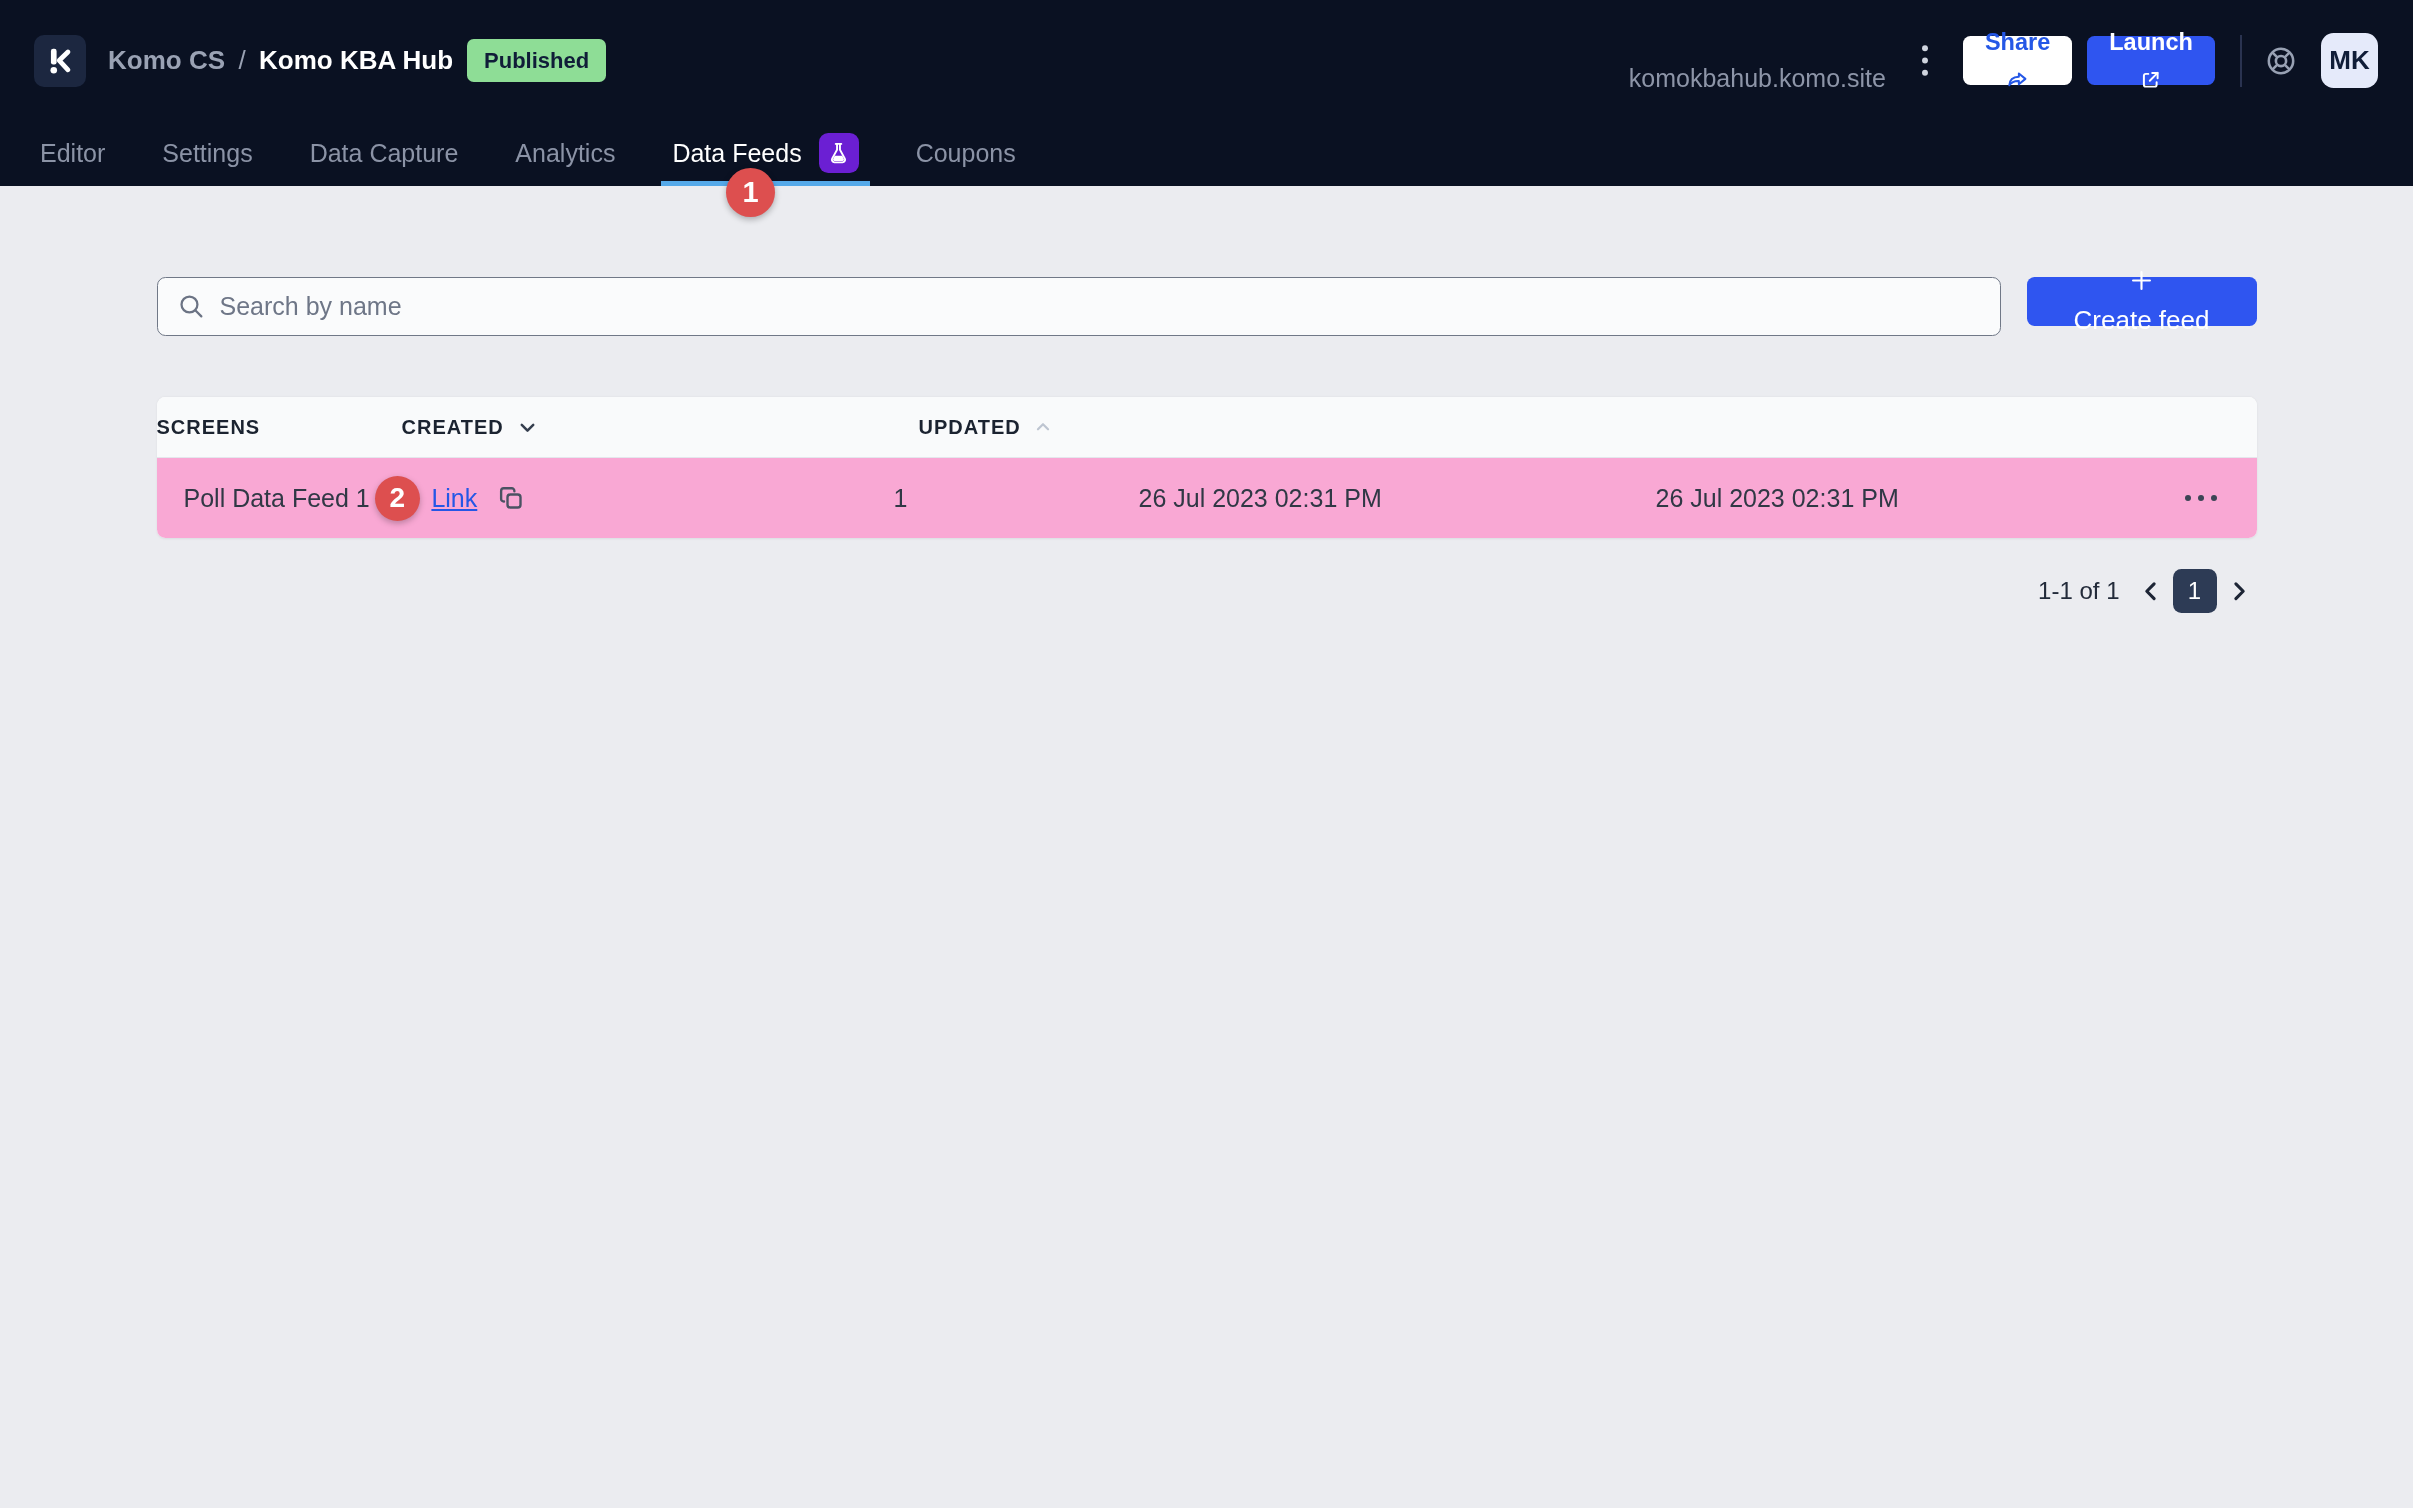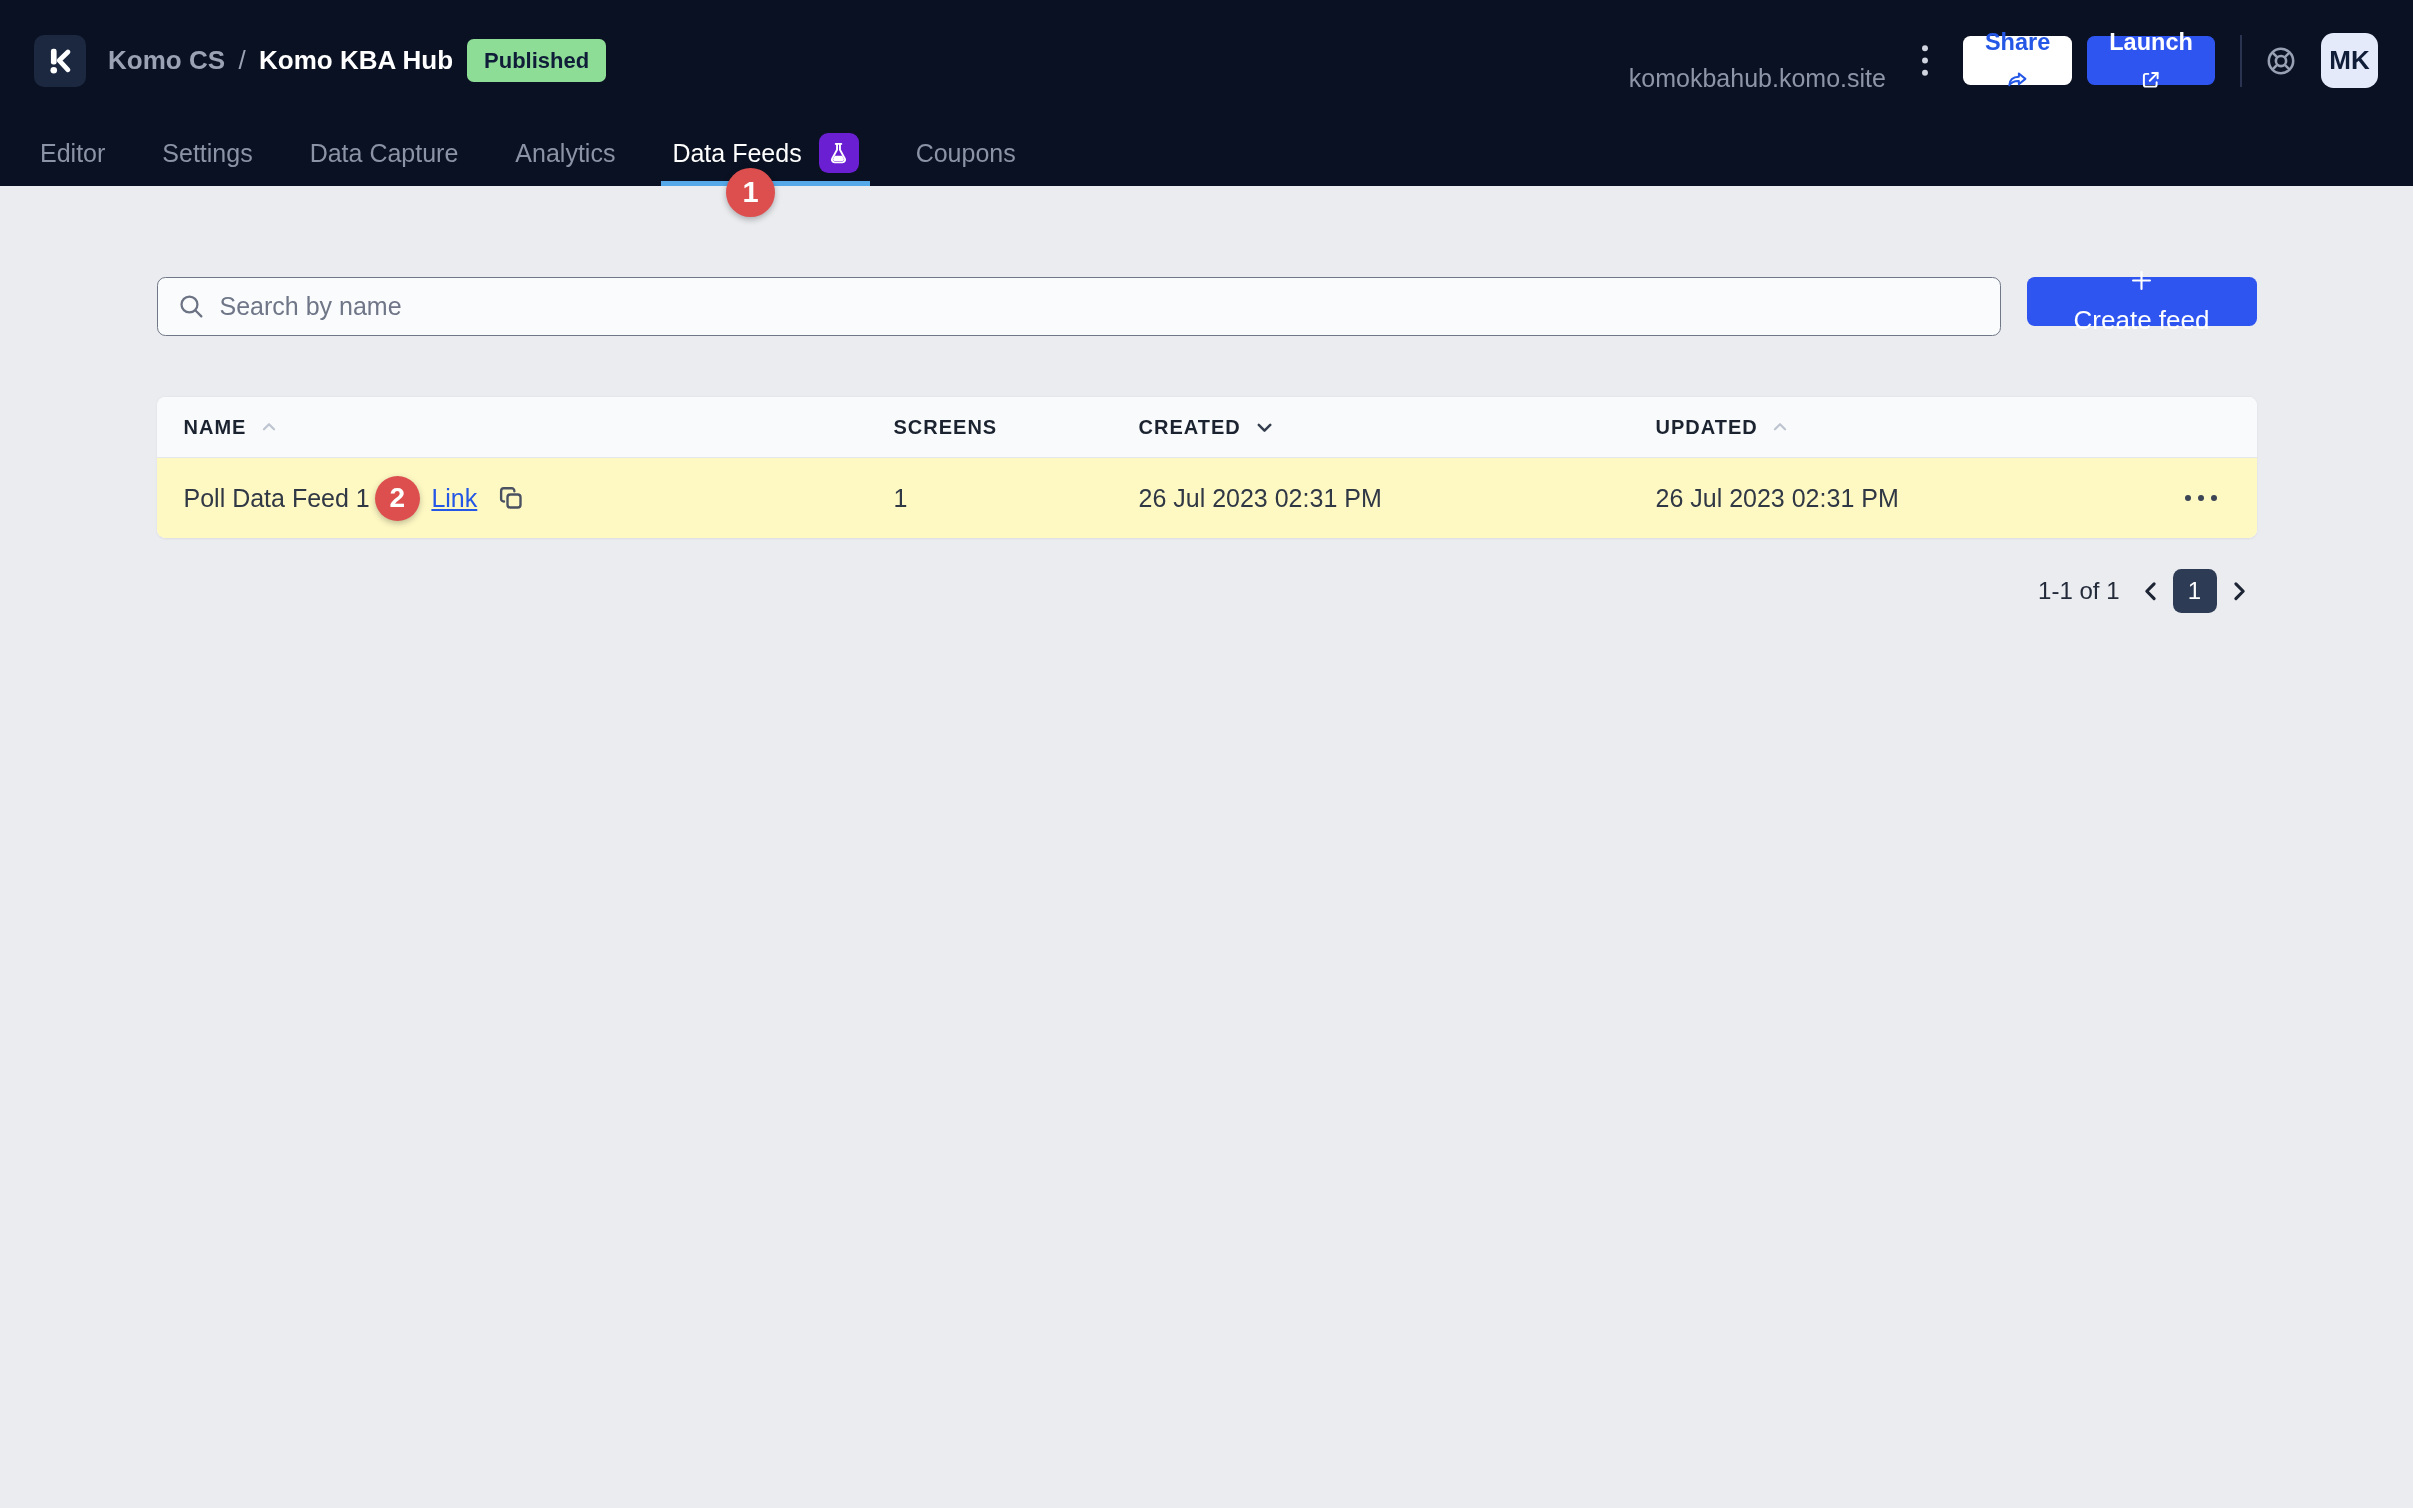--- a/index.html
+++ b/index.html
@@ -108,21 +108,21 @@
   }
   .thead {
     display:flex; align-items:center; height:61px; background:#f9fafb;
     border-bottom:1.7px solid #e4e7ec;
   }
   .th {
     display:flex; align-items:center; gap:11.7px;
     font-size:20px; font-weight:700; color:#1b2330; letter-spacing:1px;
     cursor:pointer;
   }
-  .trow { display:flex; align-items:center; height:80px; background:#fef9c3; font-size:25px; color:#303845; }
+  .trow { display:flex; align-items:center; height:80px; background:#f9a8d4; font-size:25px; color:#303845; }
   .col-name    { width:737px; padding-left:27px; display:flex; align-items:center; }
   .col-screens { width:245px; }
   .col-created { width:517px; }
   .col-updated { flex:1; display:flex; align-items:center; }
   .caret-light { color:#bec5d1; }
   .caret-dark  { color:#353e4e; }
   .row-name { white-space:nowrap; }
   .row-link { color:#2457e6; text-decoration:underline; margin-left:11.7px; cursor:pointer; }
   .copy-btn { margin-left:18.4px; color:#4a5262; display:flex; align-items:center; cursor:pointer; }
   .row-menu { margin-left:auto; margin-right:40px; display:flex; align-items:center; gap:6.7px; cursor:pointer; }
@@ -266,28 +266,20 @@
           <svg width="27" height="27" viewBox="0 0 24 24" stroke="#ffffff" stroke-width="1.9" stroke-linecap="round" fill="none">
             <path d="M12 4.5 V19.5 M4.5 12 H19.5"></path>
           </svg>
         </span>
         <span>Create feed</span>
       </button>
     </div>
 
     <div class="table-card">
       <div class="thead">
-        <div class="th col-name">
-          <span>NAME</span>
-          <span class="caret-light">
-            <svg width="22" height="22" viewBox="0 0 24 24" fill="none" stroke="currentColor" stroke-width="2.4" stroke-linecap="round" stroke-linejoin="round">
-              <path d="M6.5 14.5 L12 9 L17.5 14.5"></path>
-            </svg>
-          </span>
-        </div>
         <div class="th col-screens">
           <span>SCREENS</span>
         </div>
         <div class="th col-created">
           <span>CREATED</span>
           <span class="caret-dark">
             <svg width="25" height="25" viewBox="0 0 24 24" fill="none" stroke="currentColor" stroke-width="2.4" stroke-linecap="round" stroke-linejoin="round">
               <path d="M6.5 9.5 L12 15 L17.5 9.5"></path>
             </svg>
           </span>

